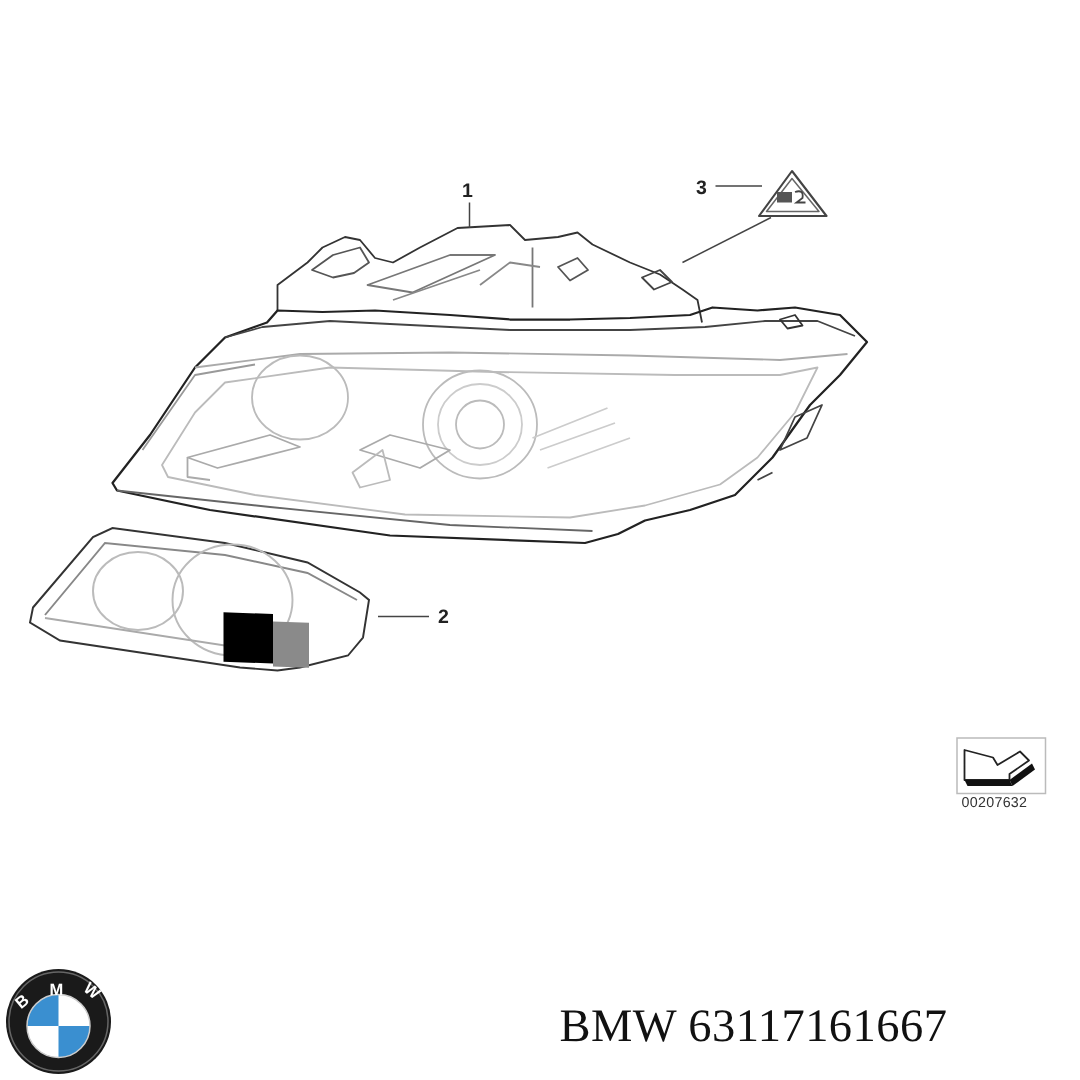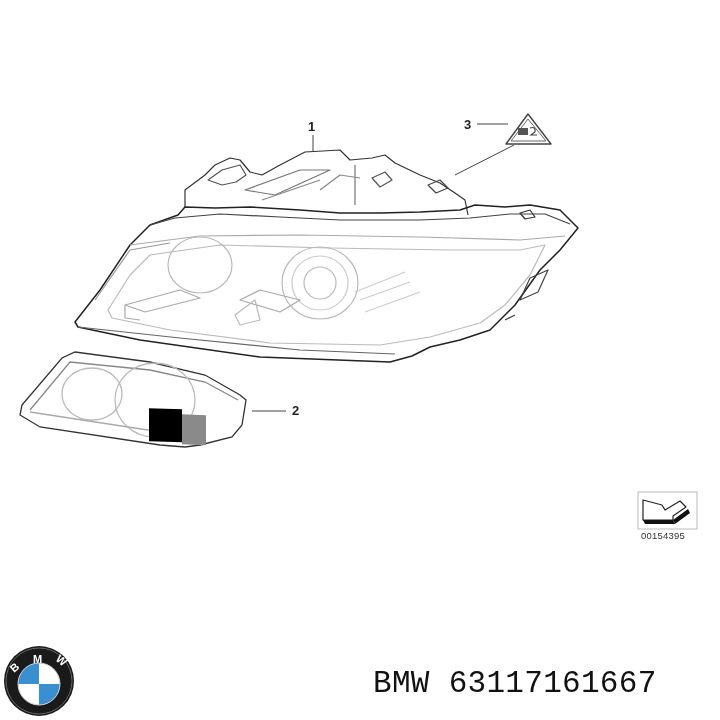--- a/index.html
+++ b/index.html
@@ -1,20 +1,20 @@
 <!DOCTYPE html>
 <html><head>
   <meta charset="utf-8">
   <style>
     html, body { margin: 0; padding: 0; background: #ffffff; }
     body { width: 720px; height: 720px; position: relative; overflow: hidden; font-family: "Liberation Sans", sans-serif; }
     .diagram { position: absolute; left: 0; top: 0; width: 720px; height: 720px; }
     .callout { position: absolute; font-family: "Liberation Sans", sans-serif; font-weight: bold; font-size: 13px; color: #222; }
     .ref-code { position: absolute; left: 641px; top: 530px; font-family: "Liberation Sans", sans-serif; font-size: 9.5px; color: #333; letter-spacing: 0.2px; }
-    .caption { position: absolute; left: 373px; top: 666px; font-family: Liberation Mono, monospace; font-size: 31px; color: #111; letter-spacing: 0.3px; white-space: nowrap; }
+    .caption { position: absolute; left: 373px; top: 666px; font-family: Liberation Serif, serif; font-size: 31px; color: #111; letter-spacing: 0.3px; white-space: nowrap; }
   </style>
 </head>
 <body>
 
 <svg class="diagram" viewBox="0 0 720 720" xmlns="http://www.w3.org/2000/svg">
 
   <g fill="none" stroke="#333" stroke-width="1.2" stroke-linejoin="round">
 
     <path d="M185 207 L185 190 L205 175 L215 165 L230 158 L240 160 L250 172 L262 175 L280 165 L305 152 L340 150 L350 160 L372 158 L385 155 L395 163 L420 175 L440 183 L455 193 L465 200 L468 215"></path>
     <path d="M208 180 L222 170 L240 165 L246 175 L236 182 L222 185 Z" stroke="#555"></path>
@@ -92,18 +92,18 @@
     <text x="14" y="673" fill="#fff" font-family="Liberation Sans, sans-serif" font-weight="bold" font-size="11" transform="rotate(-40 14 673)">B</text>
     <text x="33" y="663" fill="#fff" font-family="Liberation Sans, sans-serif" font-weight="bold" font-size="11">M</text>
     <text x="55" y="660" fill="#fff" font-family="Liberation Sans, sans-serif" font-weight="bold" font-size="11" transform="rotate(40 55 660)">W</text>
   </g>
 </svg>
 
 <div class="callout" style="left:308px; top:119px;">1</div>
 <div class="callout" style="left:292px; top:403px;">2</div>
 <div class="callout" style="left:464px; top:117px;">3</div>
 
-<div class="ref-code">00154395</div>
+<div class="ref-code">00207632</div>
 
 <div class="caption">
   <span>BMW</span>
   <span>63117161667</span>
 </div>
 
 </body></html>

